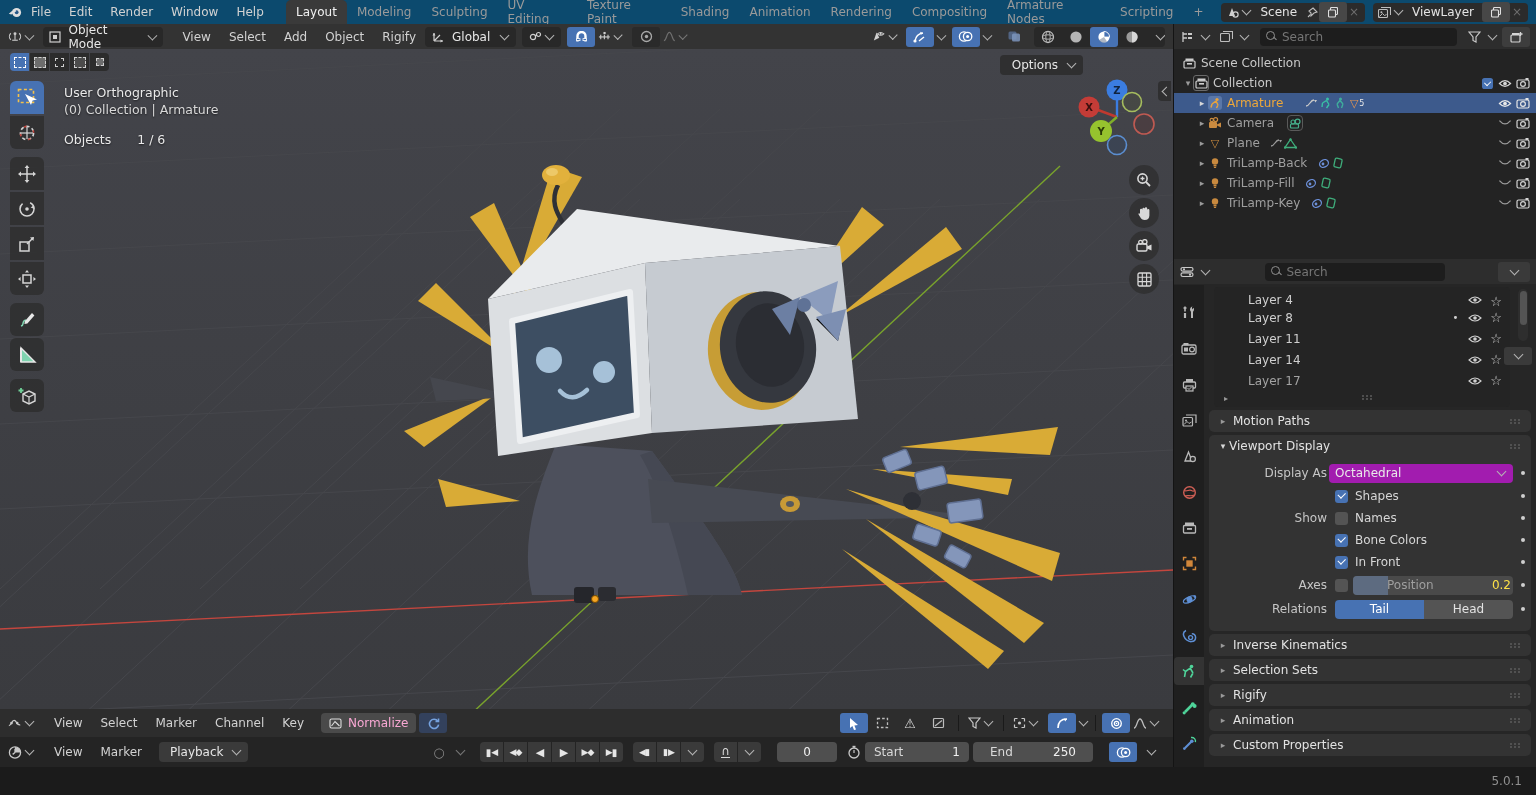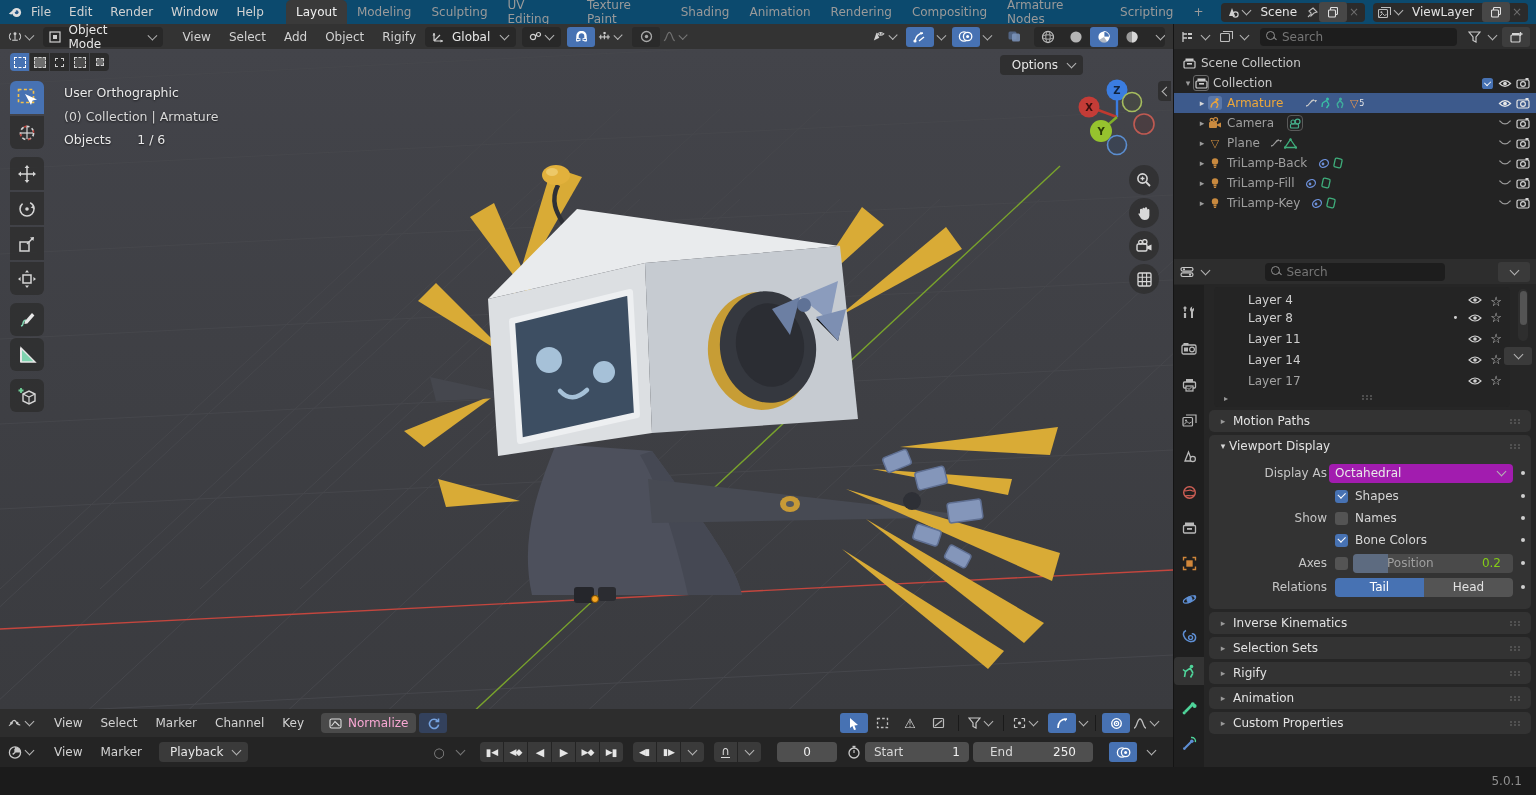--- a/index.html
+++ b/index.html
@@ -401,21 +401,21 @@
         </span>
       <span class="selmode">
           <span class="dashbox" style="background:#cfcfcf33"></span>
         </span>
       <span class="selmode" style="border-radius:0 4px 4px 0">
           <span class="dashbox" style="width:6px;height:6px;background:#cfcfcf66"></span>
         </span>
     </div>
 
     <div class="abs ovtext" style="left:64px;top:36px">User Orthographic</div>
-    <div class="abs ovtext" style="left:64px;top:60px;color:#d9d9d9">(0) Collection | Armature</div>
+    <div class="abs ovtext" style="left:64px;top:53px;color:#d9d9d9">(0) Collection | Armature</div>
     <div class="abs ovtext row" style="left:64px;top:83px;gap:26px">
       <span>Objects</span>
         <span>1 / 6</span>
     </div>
 
     <div class="abs pill" style="right:90px;top:6px;background:#2b2b2bd9">
       <span style="padding:0 6px;color:#e6e6e6">Options</span>
         <i class="chev"></i>
     </div>
 
@@ -1084,28 +1084,35 @@
           <span class="grow"></span>
             <span class="adot"></span>
         </div>
         <div class="row" style="height:22px">
           <span class="lblcol"></span>
           <span class="cb on" style="margin-left:8px"></span>
           <span style="margin-left:7px">Bone Colors</span>
           <span class="grow"></span>
             <span class="adot"></span>
         </div>
+        <div class="row" style="height:22px">
+          <span class="lblcol"></span>
+          <span class="cb on" style="margin-left:8px"></span>
+          <span style="margin-left:7px">In Front</span>
+          <span class="grow"></span>
+            <span class="adot"></span>
+        </div>
         <div class="row" style="height:24px">
           <span class="lblcol">Axes</span>
           <span class="cb" style="margin-left:8px"></span>
           <div class="row grow" style="margin-left:5px;background:#4a4a4a;border-radius:4px;height:19px;position:relative;overflow:hidden">
             <div style="position:absolute;left:0;top:0;bottom:0;width:22%;background:#5d6b80"></div>
             <span style="position:relative;margin-left:34px;color:#9f9f9f">Position</span>
             <span class="grow"></span>
-            <span style="position:relative;margin-right:12px;color:#84cc16">0.2</span>
+            <span style="position:relative;margin-right:2px;color:#fde047">0.2</span>
           </div>
           <span class="adot"></span>
         </div>
         <div class="row" style="height:24px">
           <span class="lblcol">Relations</span>
           <div class="seg grow" style="margin-left:8px;height:19px">
             <span style="flex:1;display:flex;align-items:center;justify-content:center;background:#4772b3;color:#fff">Tail</span>
             <span style="flex:1;display:flex;align-items:center;justify-content:center;background:#545454;color:#e2e2e2">Head</span>
           </div>
           <span class="adot"></span>

